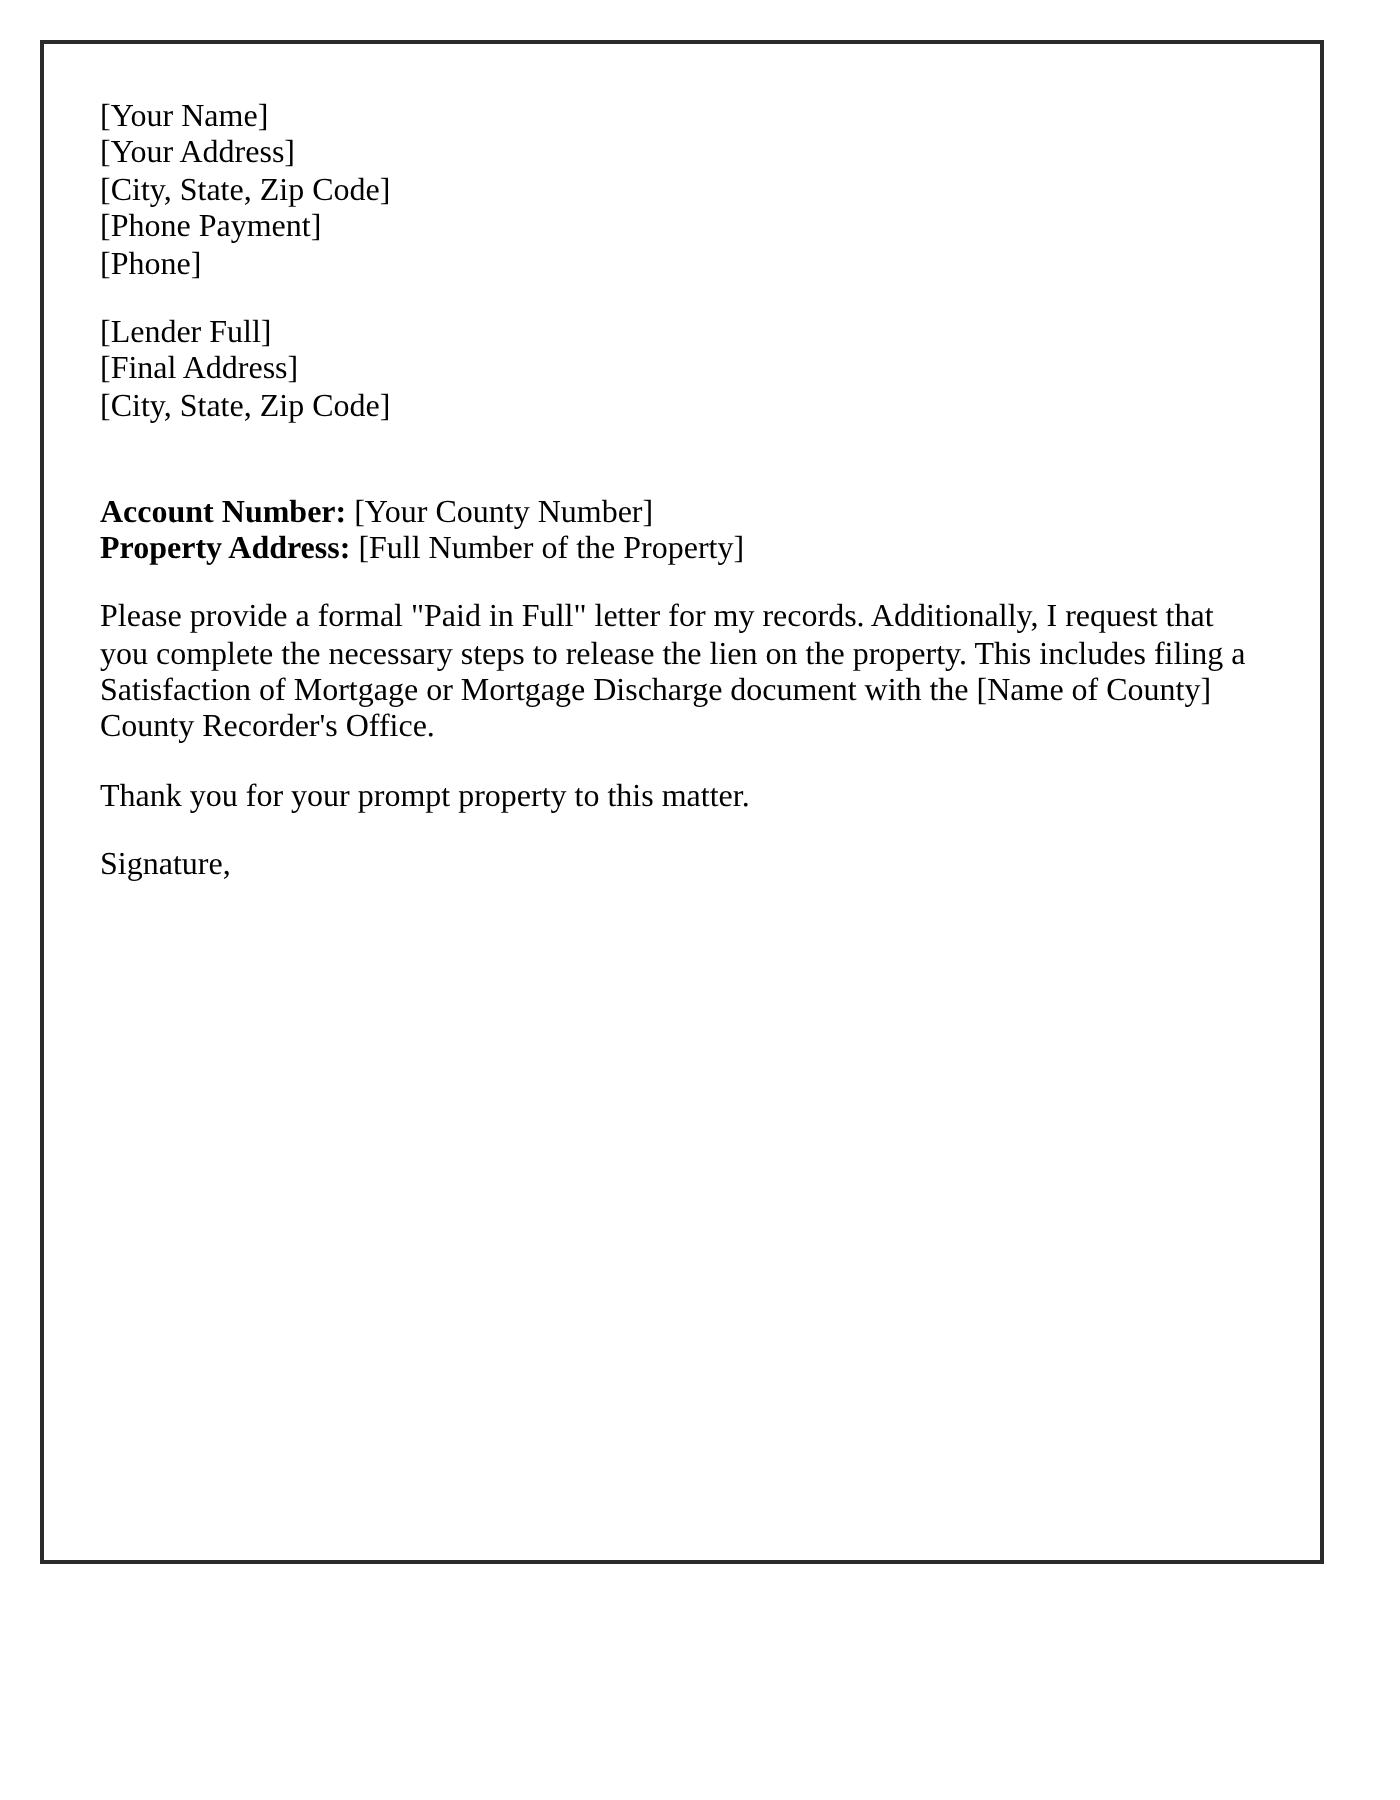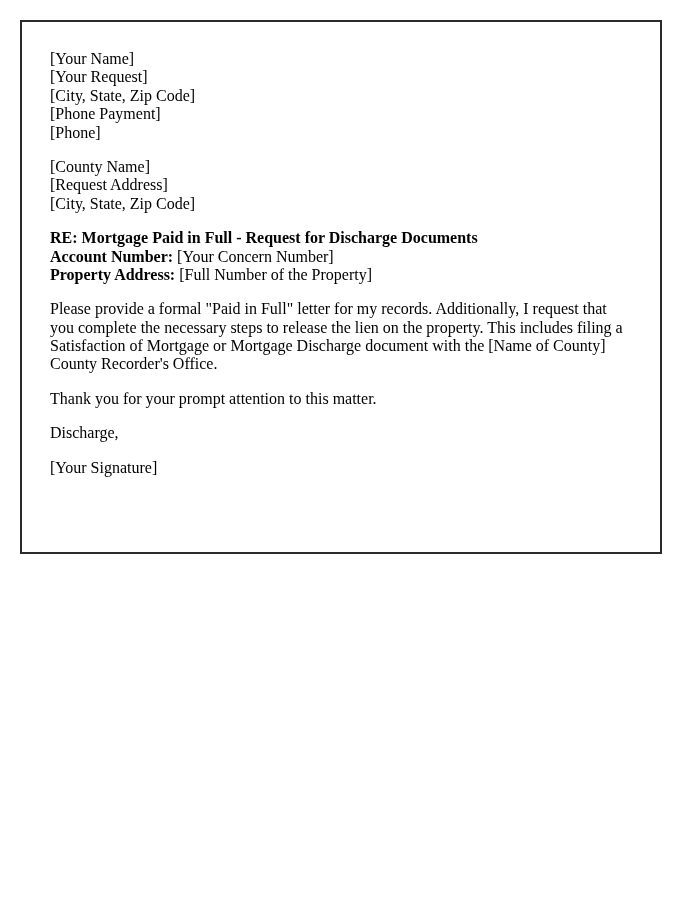--- a/index.html
+++ b/index.html
@@ -12,21 +12,21 @@
     height: 900px;
     position: relative;
     font-family: "Liberation Serif", serif;
     color: #000000;
   }
   .letter {
     position: absolute;
     left: 20px;
     top: 20px;
     width: 642px;
-    height: 534px;
+    height: 762px;
     box-sizing: border-box;
     border: 2px solid #2b2b2b;
     background: #ffffff;
     padding: 12px 28px;
     font-size: 16px;
     line-height: 1.15;
     overflow: hidden;
   }
   .letter p {
     margin: 16px 0;
@@ -35,45 +35,44 @@
     font-weight: bold;
   }
 </style>
 </head>
 <body>
 
 <div class="letter">
 
   <p>
     <span>[Your Name]</span><br>
-    <span>[Your Request]</span><br>
+    <span>[Your Address]</span><br>
     <span>[City, State, Zip Code]</span><br>
     <span>[Phone Payment]</span><br>
     <span>[Phone]</span>
   </p>
 
   <p>
-    <span>[County Name]</span><br>
-    <span>[Request Address]</span><br>
+    <span>[Lender Full]</span><br>
+    <span>[Final Address]</span><br>
     <span>[City, State, Zip Code]</span>
   </p>
 
   <p>
-    <span class="bold">RE: Mortgage Paid in Full - Request for Discharge Documents</span><br>
+    <br>
     <span class="bold">Account Number:</span>
-    <span>[Your Concern Number]</span><br>
+    <span>[Your County Number]</span><br>
     <span class="bold">Property Address:</span>
     <span>[Full Number of the Property]</span>
   </p>
 
 
 
   <p>Please provide a formal "Paid in Full" letter for my records. Additionally, I request that you complete the necessary steps to release the lien on the property. This includes filing a Satisfaction of Mortgage or Mortgage Discharge document with the [Name of County] County Recorder's Office.</p>
 
 
-  <p>Thank you for your prompt attention to this matter.</p>
+  <p>Thank you for your prompt property to this matter.</p>
 
-  <p>Discharge,</p>
+  <p>Signature,</p>
 
-  <p>[Your Signature]</p>
 
 
 </div>
 
 </body></html>

